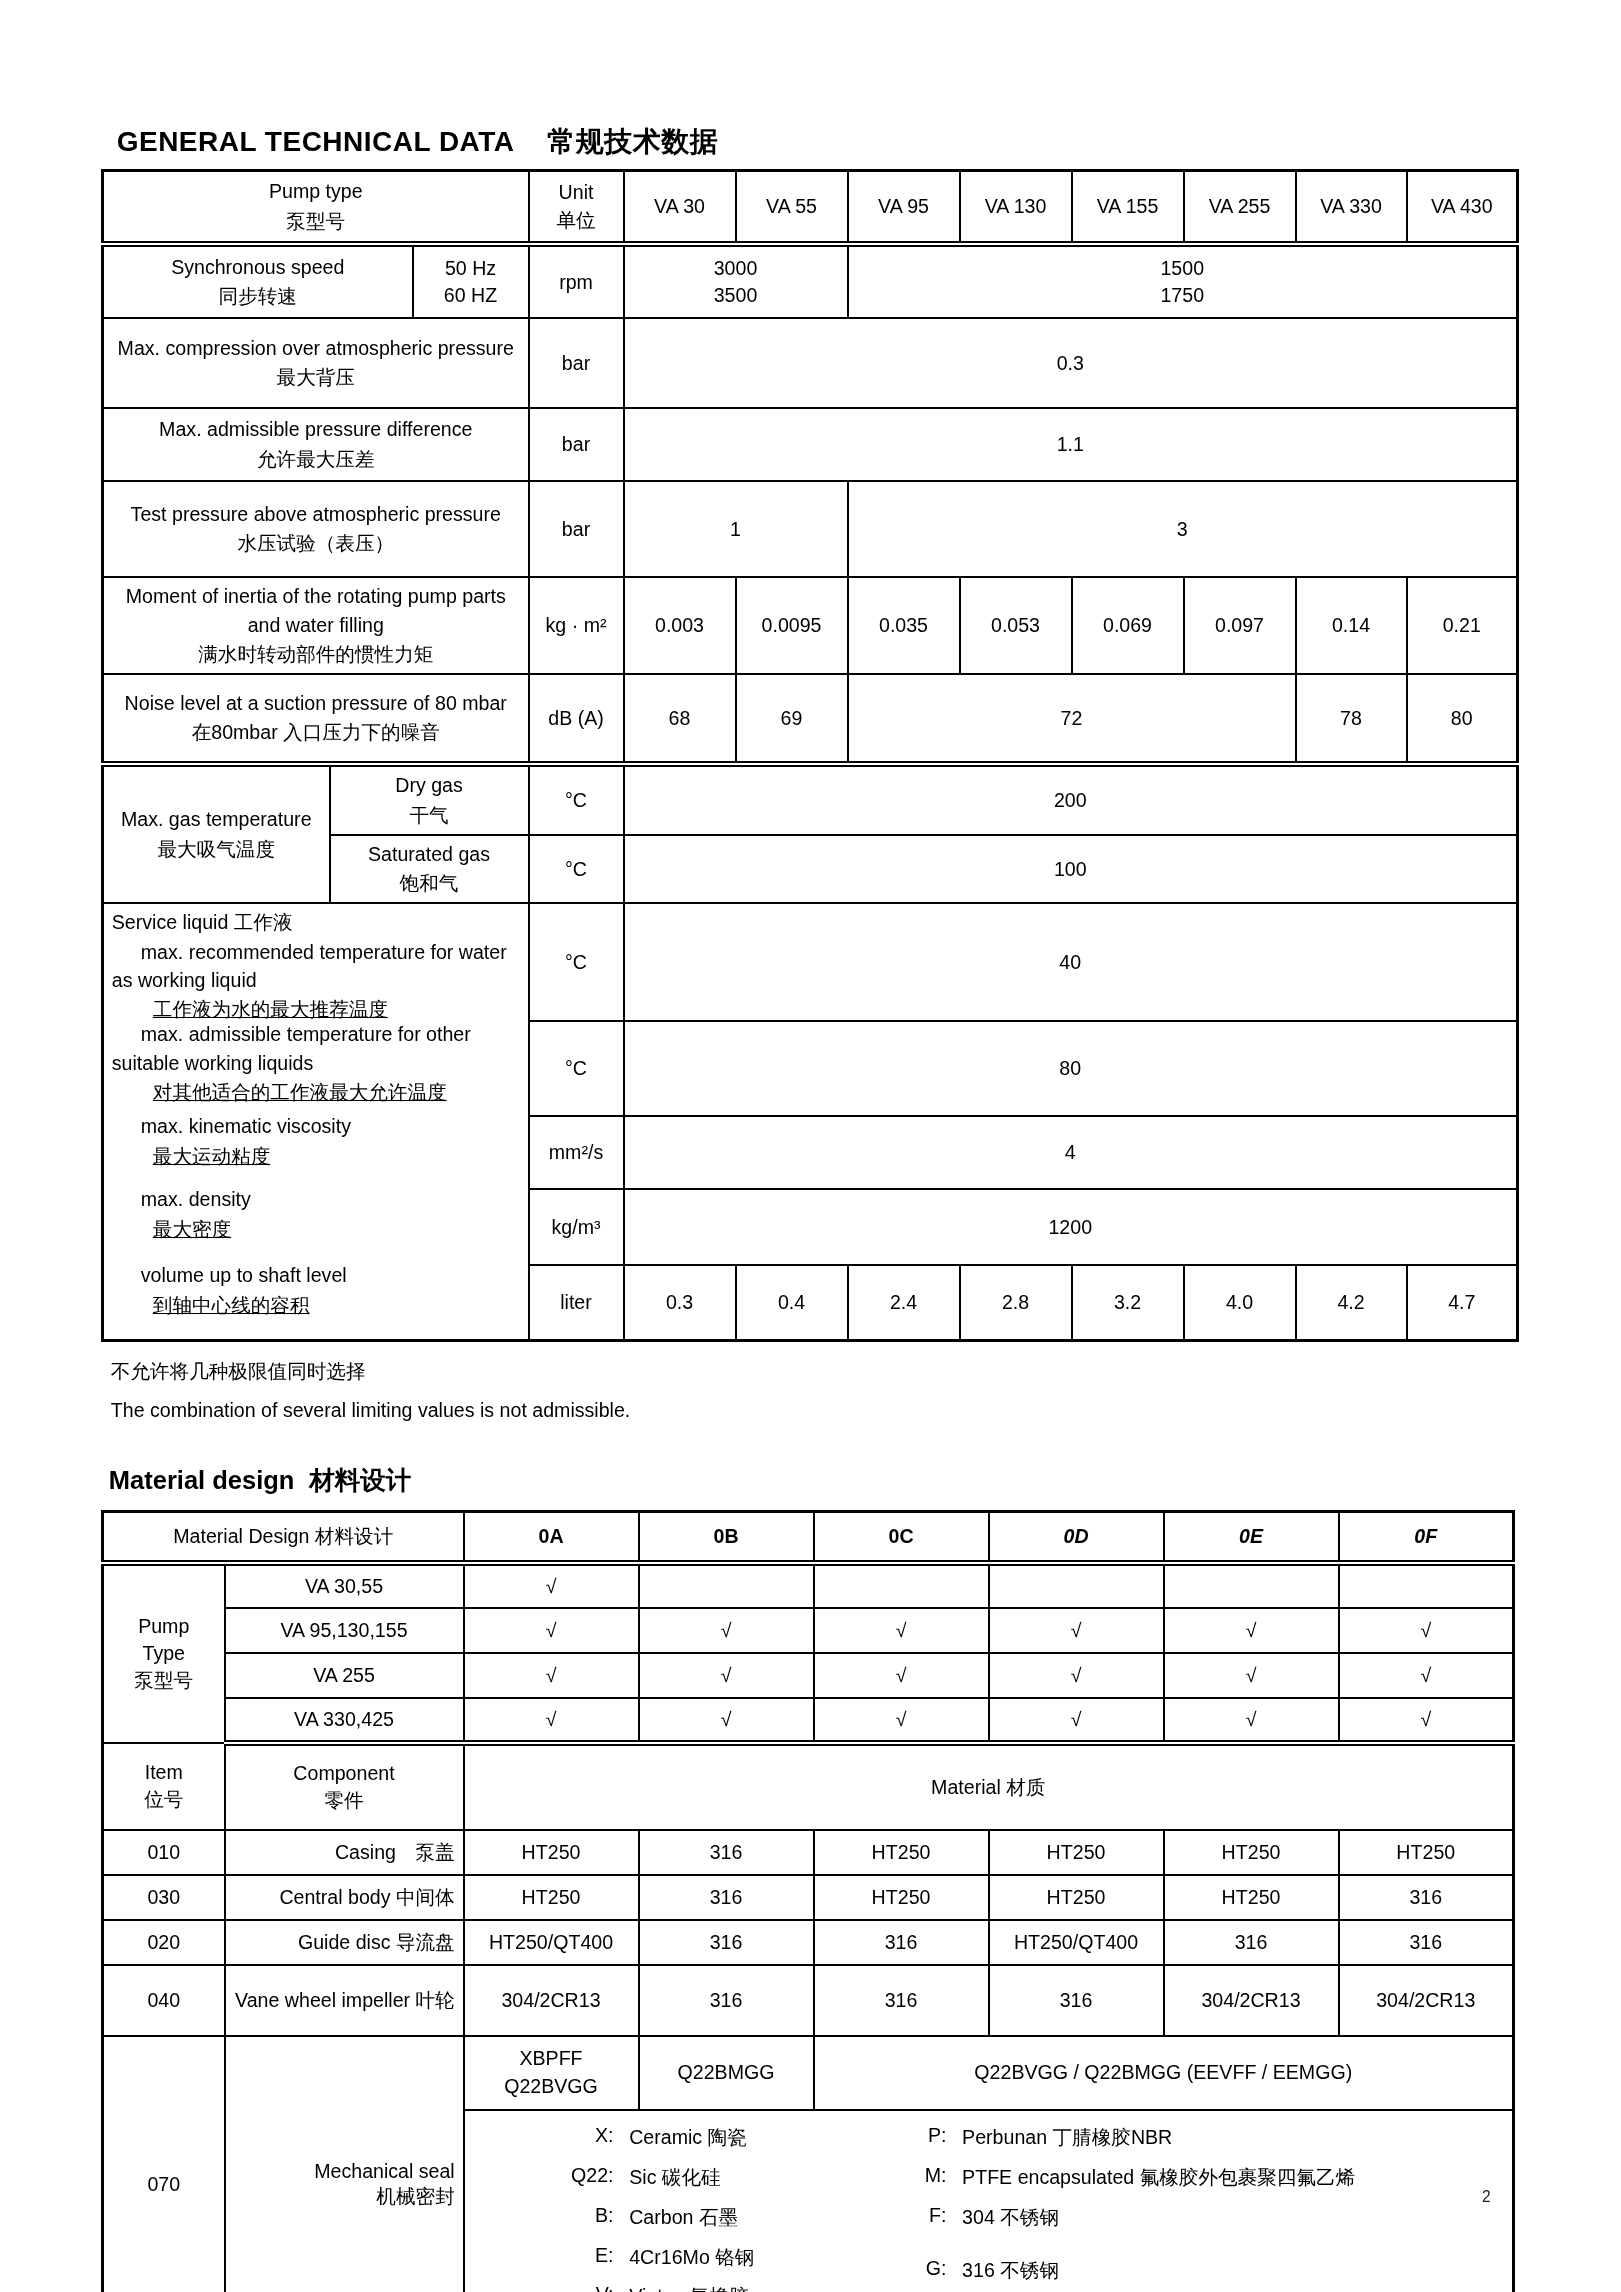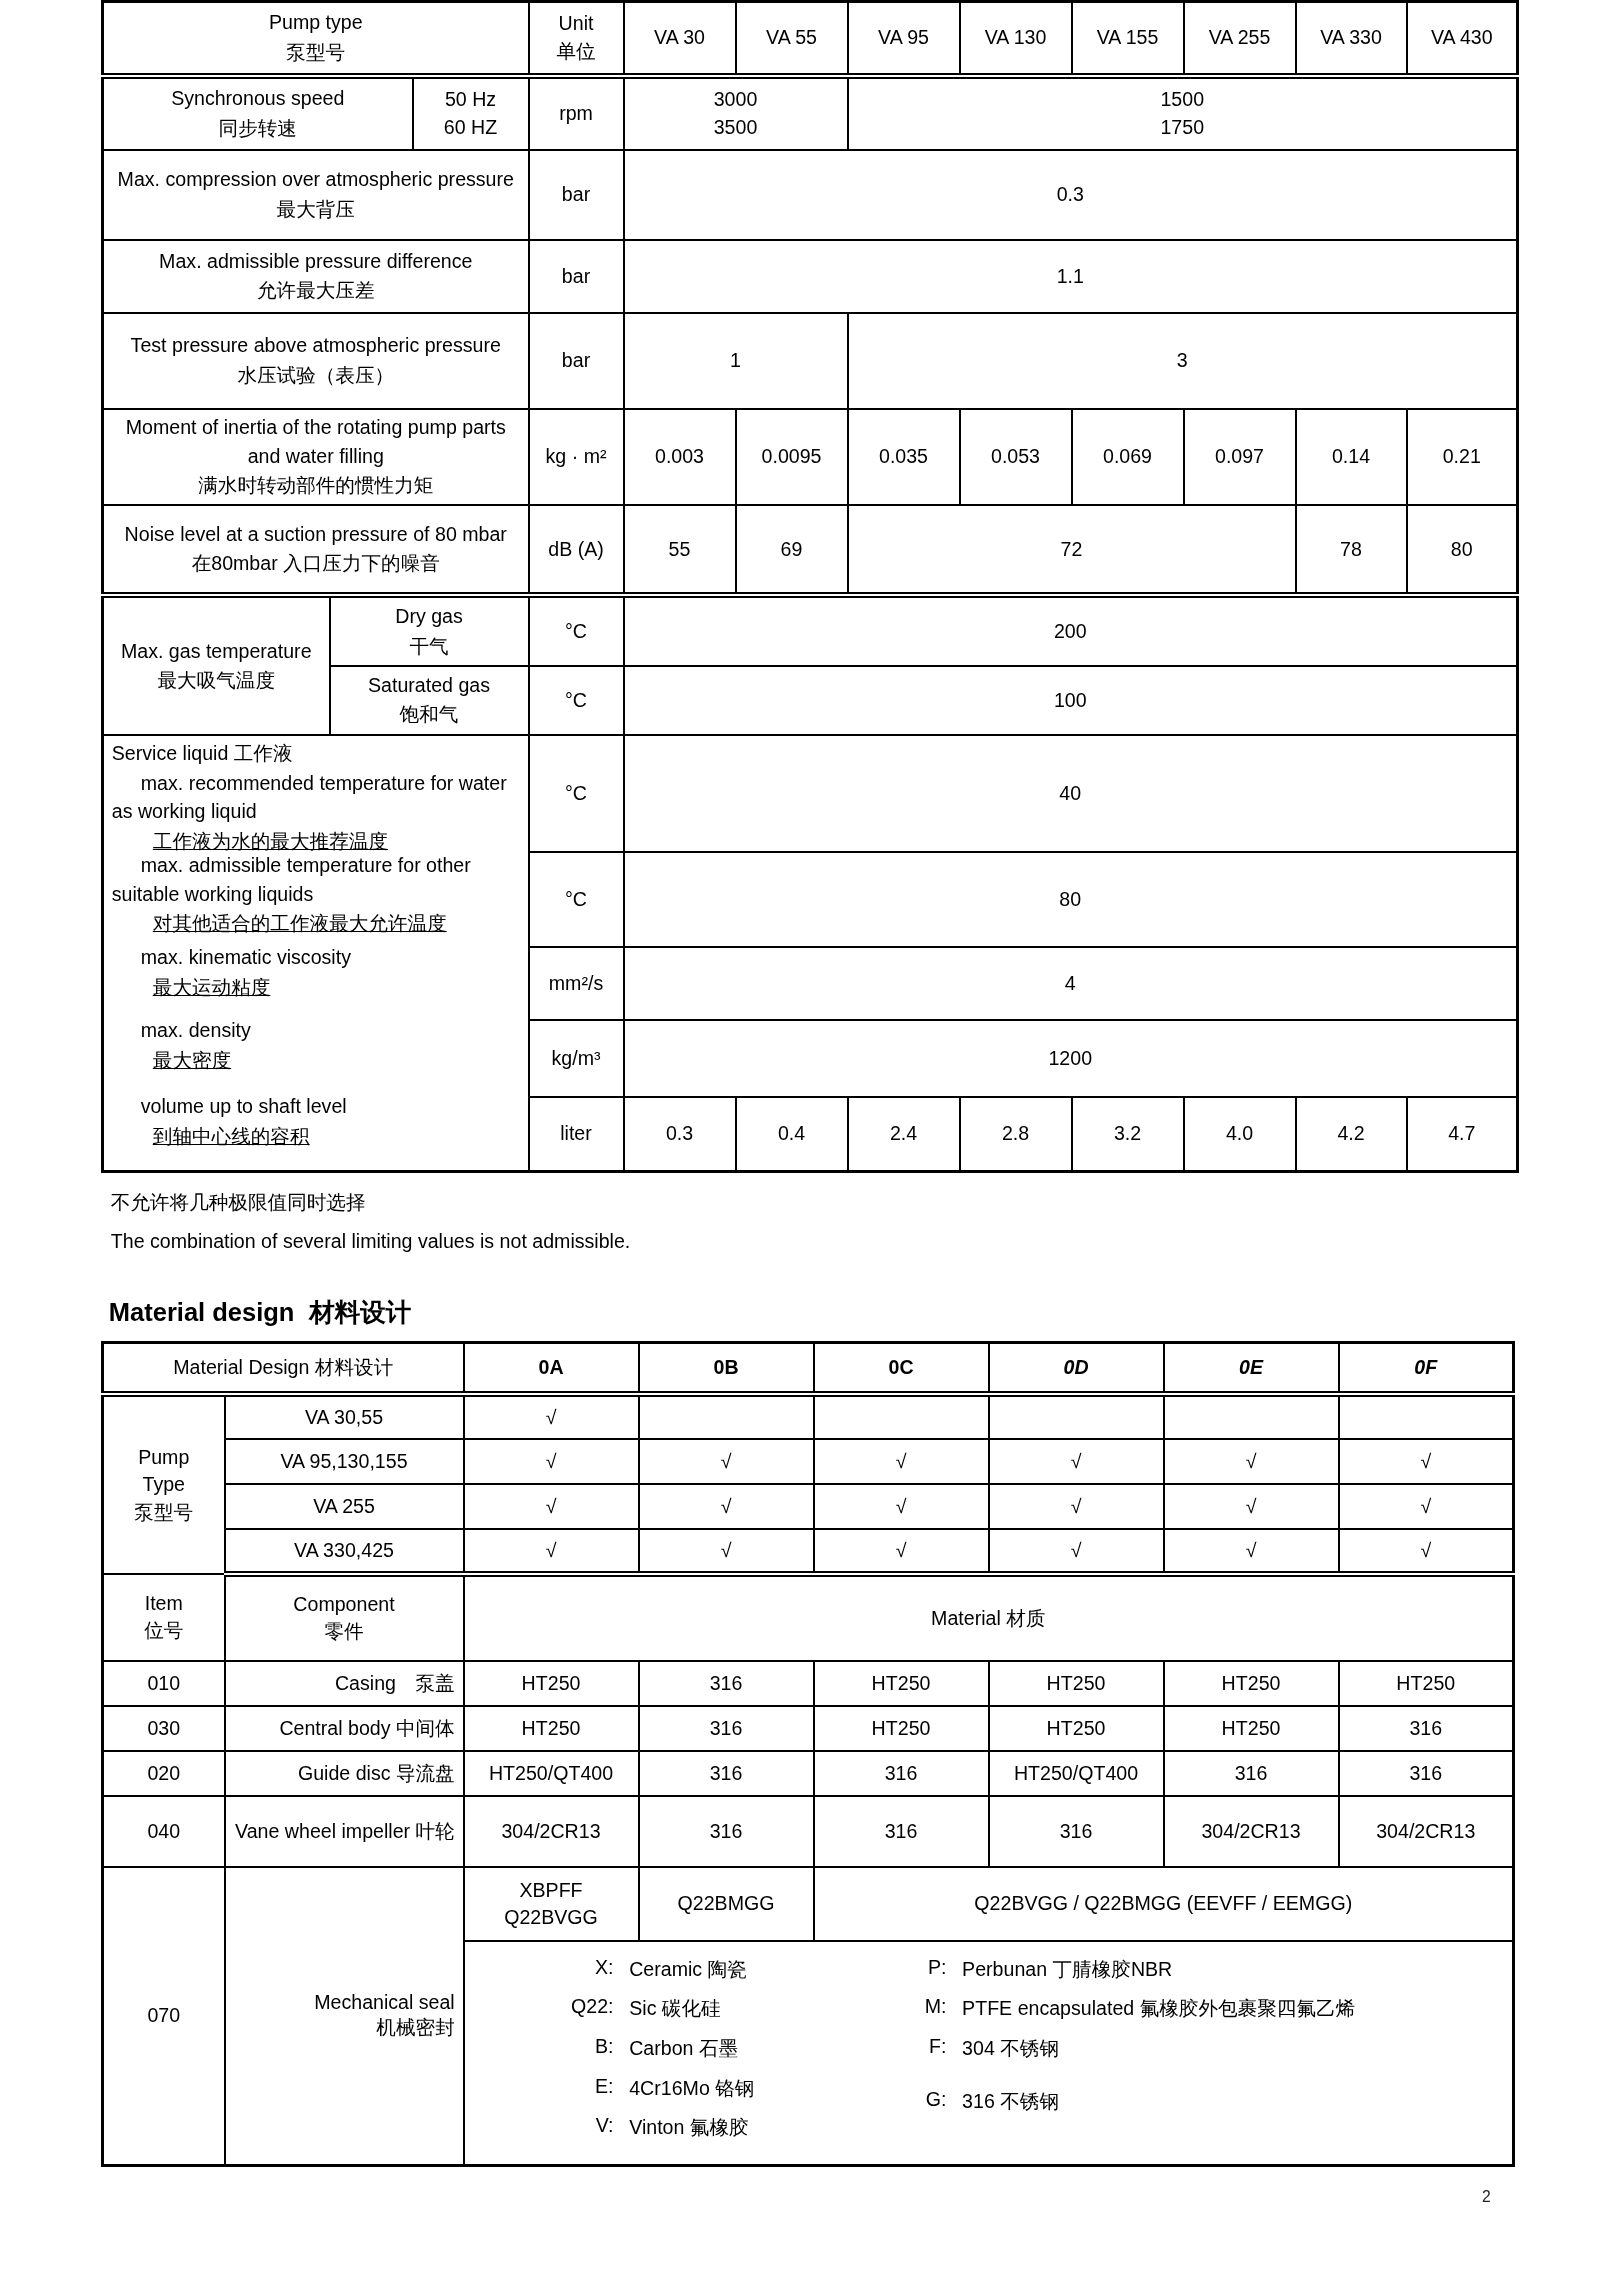--- a/index.html
+++ b/index.html
@@ -68,20 +68,24 @@
   .notes div { margin-bottom: 11.8px; line-height: 1.4; }
 
   .pageno { position: absolute; left: 1482px; top: 2188px; font-size: 15.7px; color: #222; }
 </style>
 </head>
 <body>
 
 <div class="page">
   <div class="content">
 
+    <h1 class="title">
+      <span>GENERAL TECHNICAL DATA</span>
+      <span class="zh">常规技术数据</span>
+    </h1>
 
     <table class="t">
       <colgroup>
         <col style="width:227px">
           <col style="width:83px">
           <col style="width:116px">
         <col style="width:95px">
         <col style="width:112px">
           <col style="width:112px">
           <col style="width:112px">
@@ -175,21 +179,21 @@
         <td class="val">0.14</td>
         <td class="val">0.21</td>
       </tr>
 
       <tr class="dblb">
         <td colspan="3" class="lbl" style="height:90px">
           <div class="en">Noise level at a suction pressure of 80 mbar</div>
           <div class="zh">在80mbar 入口压力下的噪音</div>
         </td>
         <td class="unit">dB (A)</td>
-        <td class="val">55</td>
+        <td class="val">68</td>
         <td class="val">69</td>
         <td colspan="4" class="val">72</td>
         <td class="val">78</td>
         <td class="val">80</td>
       </tr>
 
       <tr>
         <td rowspan="2" class="lbl">
           <div class="en">Max. gas temperature</div>
           <div class="zh">最大吸气温度</div>

